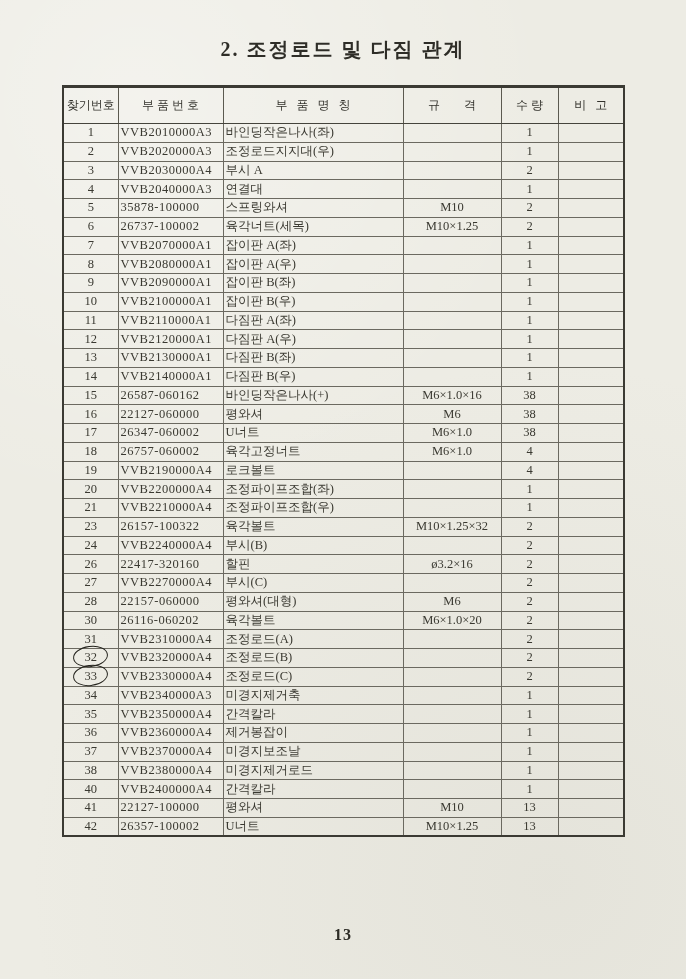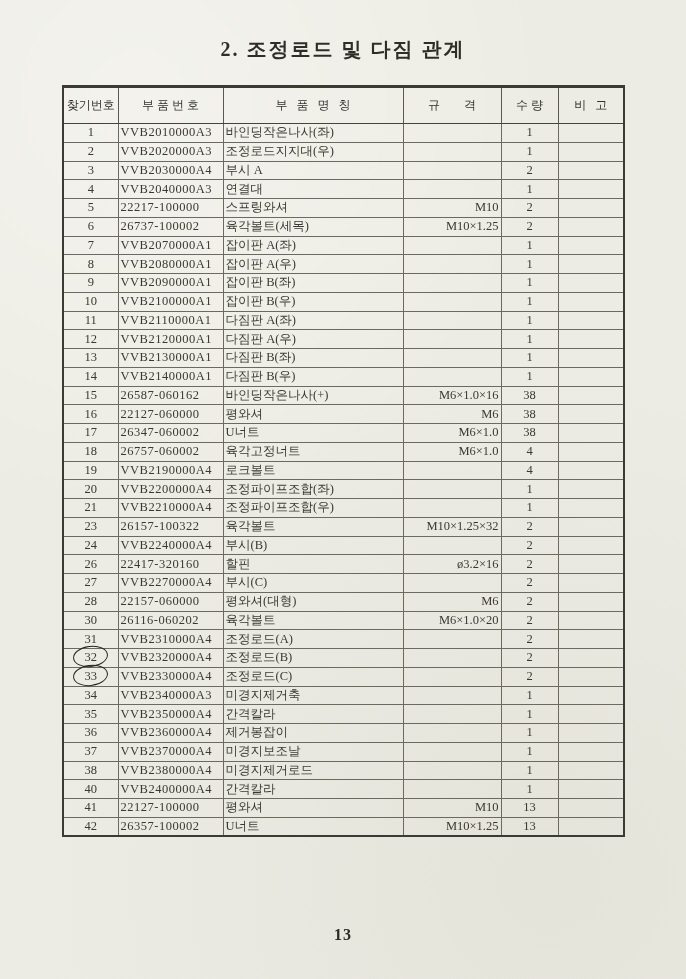--- a/index.html
+++ b/index.html
@@ -65,21 +65,21 @@
     font-size: 12.5px;
     padding: 0 2px;
     color: #3a3931;
     border-color: #6b6960;
     overflow: visible;
     white-space: nowrap;
   }
   td.col-no   { text-align: center; }
   td.col-part { text-align: left; letter-spacing: 0.5px; }
   td.col-name { text-align: left; padding-left: 7px; }
-  td.col-spec { text-align: right; padding-left: 5px; margin-left: 6px; }
+  td.col-spec { text-align: center; padding-left: 5px; margin-left: 6px; }
   td.col-qty  { text-align: center; }
   td.col-remark { text-align: center; }
   .circled {
     position: relative;
     display: inline-block;
     padding: 0 2px;
   }
   .circled::after {
     content: '';
     position: absolute;
@@ -158,30 +158,30 @@
         <tr>
           <td class="col-no"><span>4</span></td>
           <td class="col-part">VVB2040000A3</td>
           <td class="col-name">연결대</td>
           <td class="col-spec"></td>
           <td class="col-qty">1</td>
           <td class="col-remark"></td>
         </tr>
         <tr>
           <td class="col-no"><span>5</span></td>
-          <td class="col-part">22217-100000</td>
+          <td class="col-part">35878-100000</td>
           <td class="col-name">스프링와셔</td>
           <td class="col-spec">M10</td>
           <td class="col-qty">2</td>
           <td class="col-remark"></td>
         </tr>
         <tr>
           <td class="col-no"><span>6</span></td>
           <td class="col-part">26737-100002</td>
-          <td class="col-name">육각볼트(세목)</td>
+          <td class="col-name">육각너트(세목)</td>
           <td class="col-spec">M10×1.25</td>
           <td class="col-qty">2</td>
           <td class="col-remark"></td>
         </tr>
         <tr>
           <td class="col-no"><span>7</span></td>
           <td class="col-part">VVB2070000A1</td>
           <td class="col-name">잡이판  A(좌)</td>
           <td class="col-spec"></td>
           <td class="col-qty">1</td>

